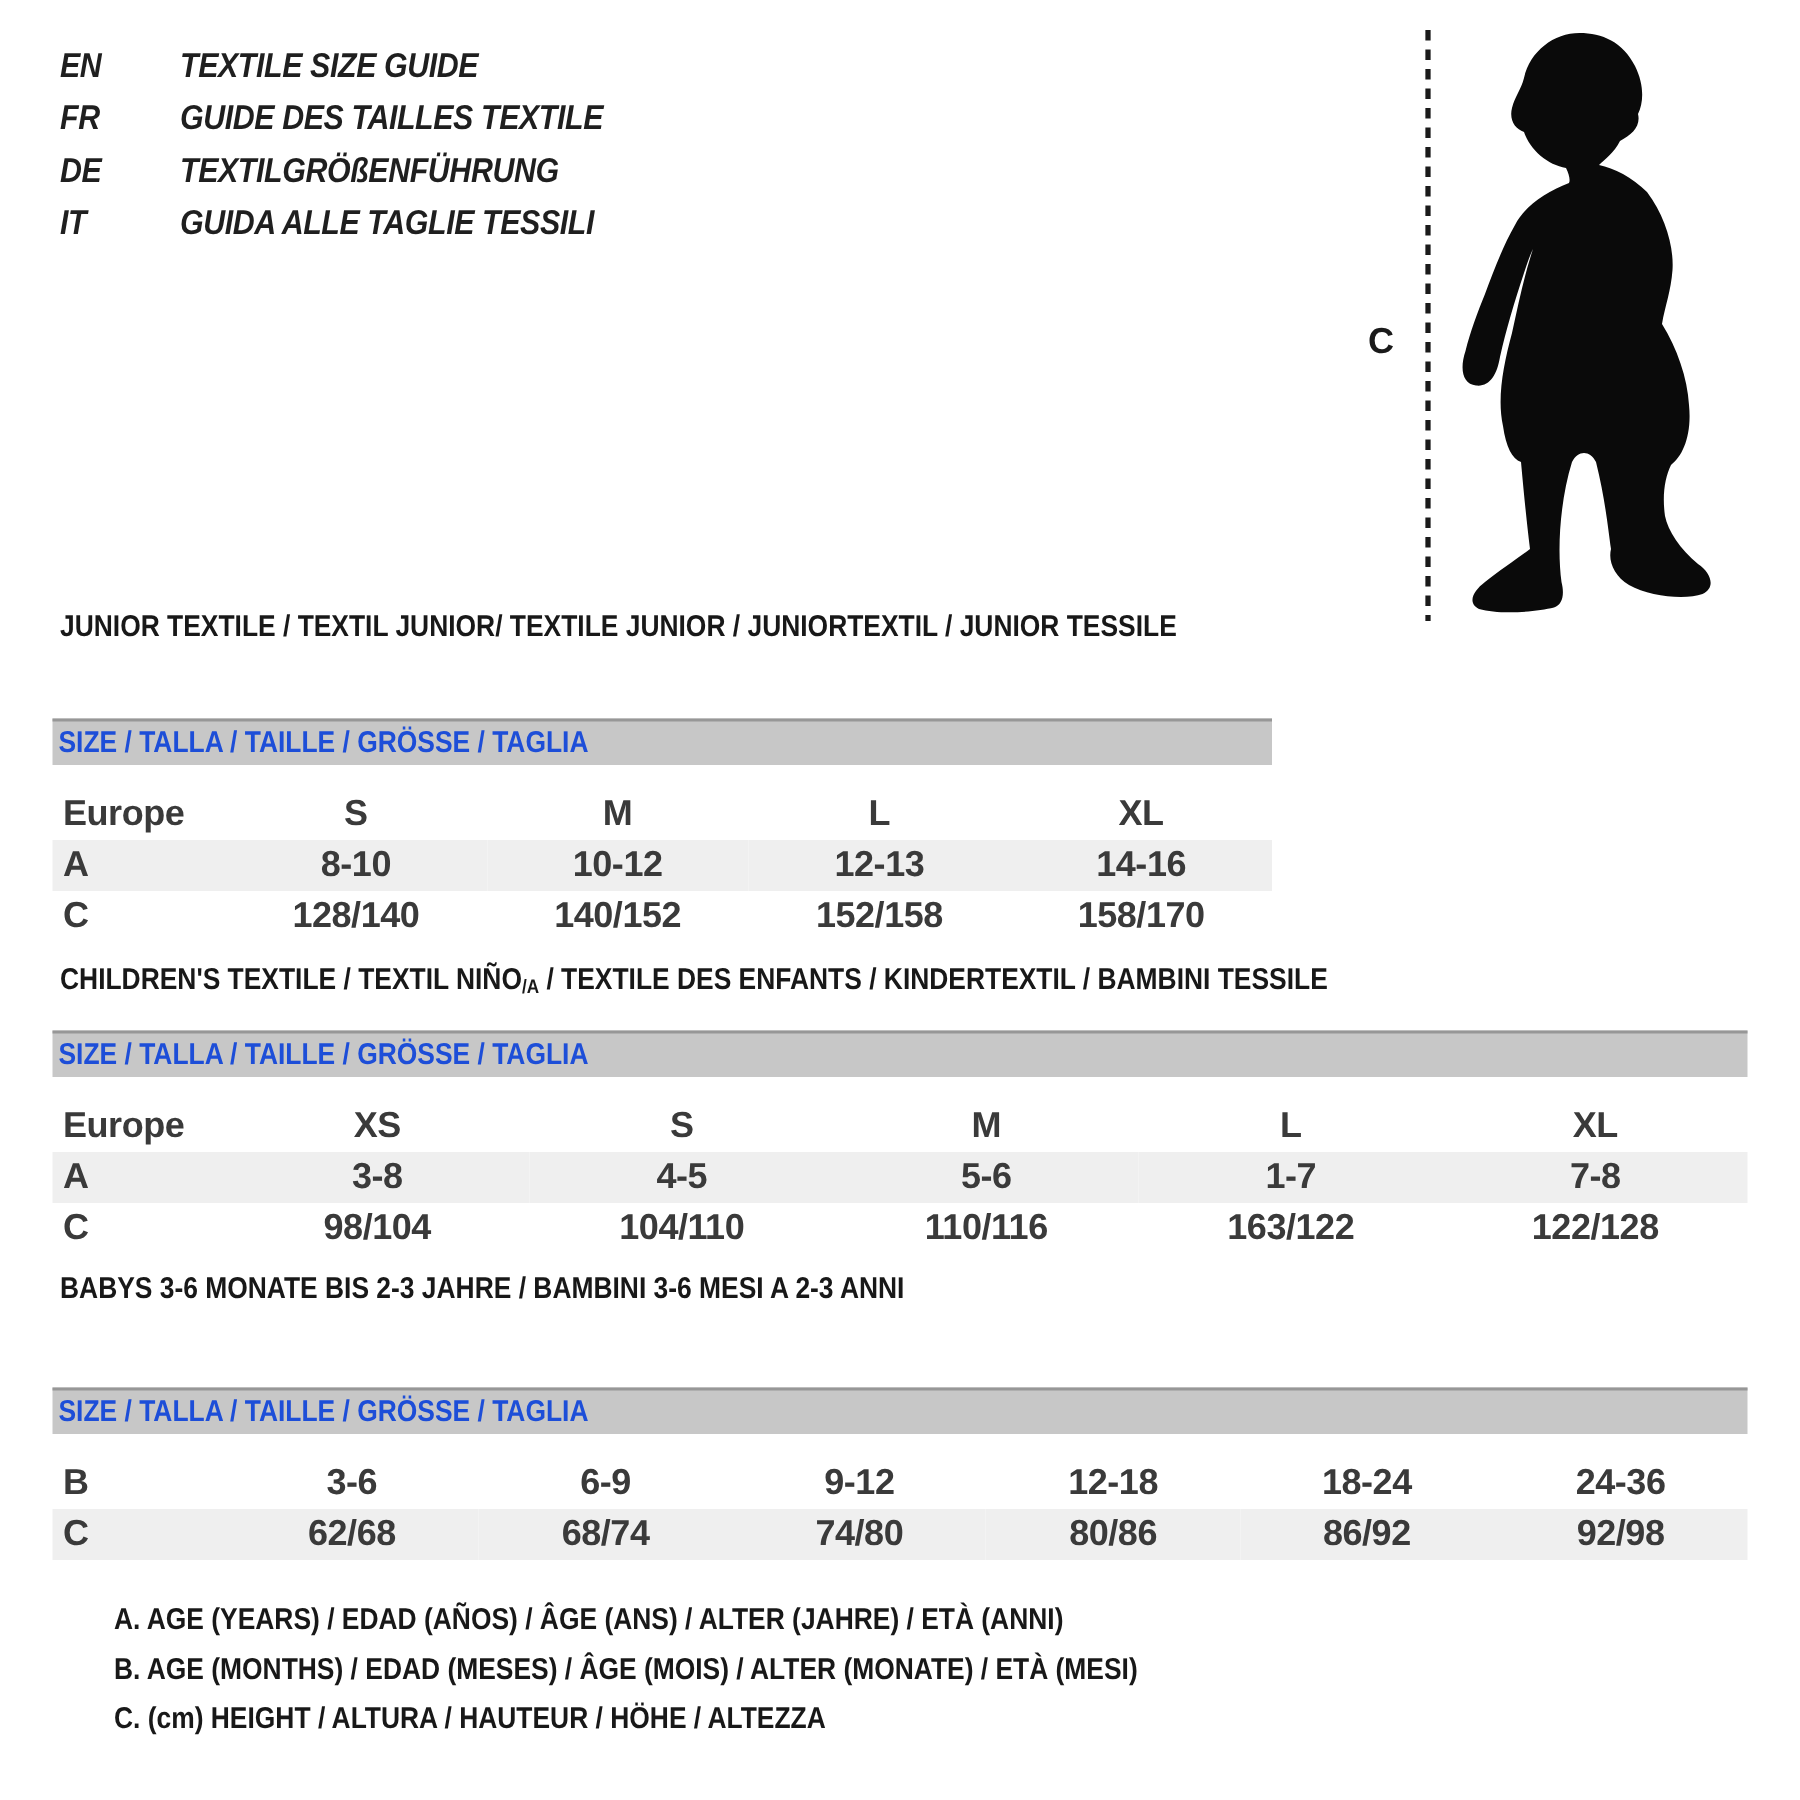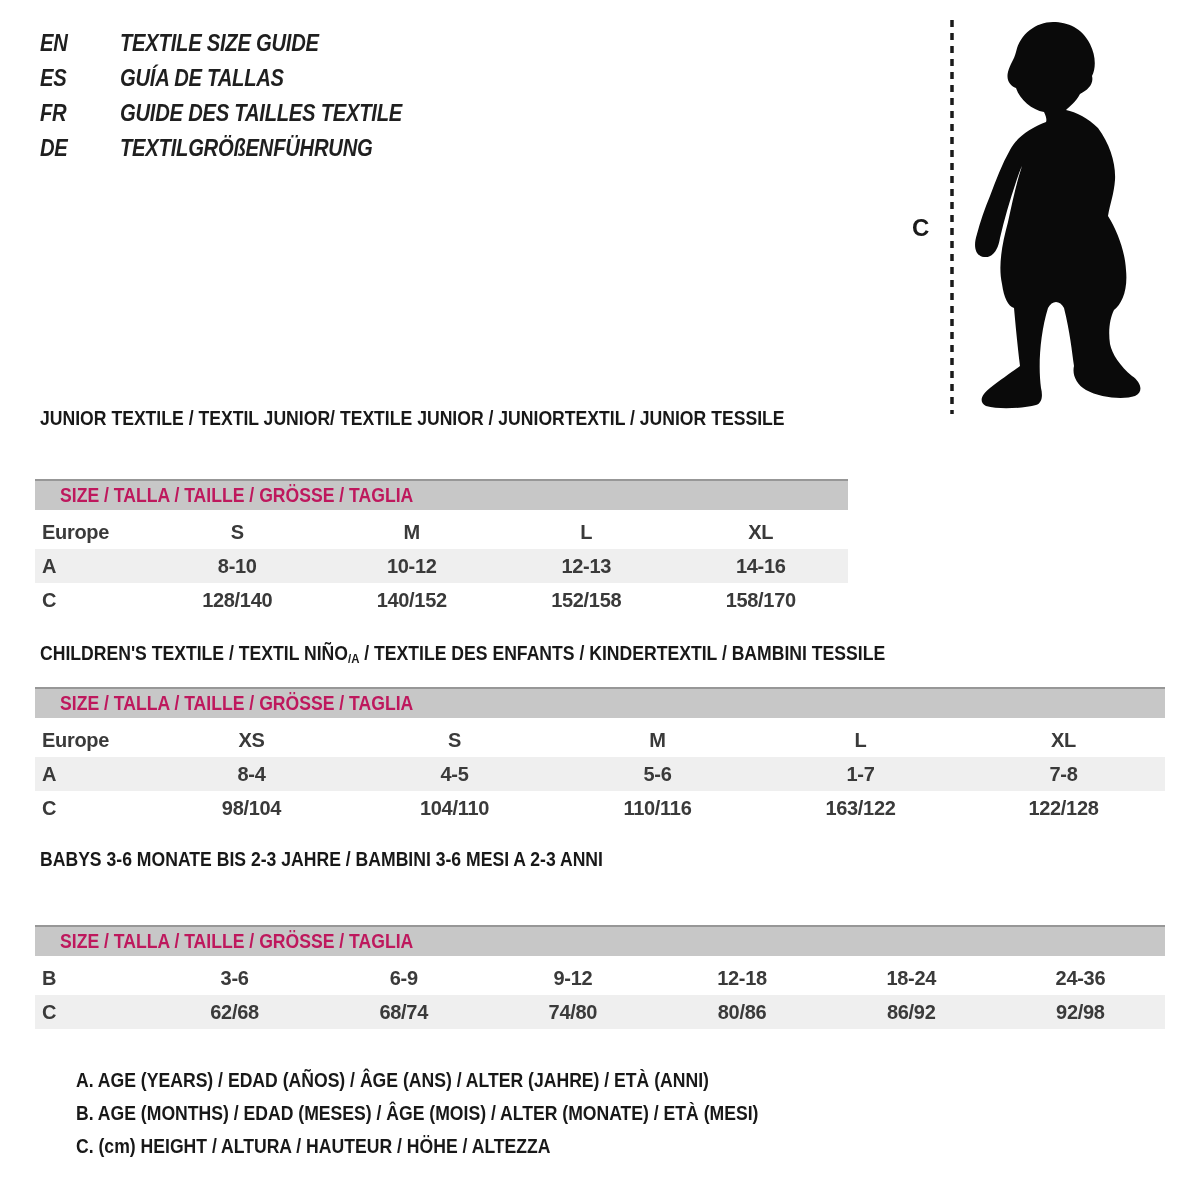--- a/index.html
+++ b/index.html
@@ -46,54 +46,54 @@
   .size-table { position: absolute; left: 35px; }
   .t-junior   { top: 479px; width: 813px; }
   .t-children { top: 687px; width: 1130px; }
   .t-babies   { top: 925px; width: 1130px; }
 
   .size-header-bar {
     height: 31px;
     background: #c7c7c7;
     border-top: 2px solid #979797;
     display: flex; align-items: center;
-    padding-left: 25px;
-    font-size: 20px; font-weight: 700; color: #be185d;
-    margin-bottom: 5px;
+    padding-left: 4px;
+    font-size: 20px; font-weight: 700; color: #1d4ed8;
+    margin-bottom: 16px;
   }
   table { width: 100%; border-collapse: collapse; table-layout: fixed; }
   td {
     height: 34px;
-    font-size: 20px; font-weight: 700; color: #3a3a3a;
+    font-size: 24px; font-weight: 700; color: #3a3a3a;
     text-align: center; vertical-align: middle;
     letter-spacing: -0.3px;
   }
   td.row-label { text-align: left; padding-left: 7px; }
   col.label-col { width: 115px; }
   tr.alt { background: #efefef; }
 
   
   .legend { position: absolute; left: 40px; top: 1064px; }
   .legend-line { height: 33px; line-height: 33px; font-size: 20px; font-weight: 700; color: #181818; white-space: nowrap; margin-left: 36px; }
 </style>
 </head>
 <body>
 
 <div class="lang-block">
   <div class="lang-row">
     <span class="lang-code cond">EN</span><span class="cond">TEXTILE SIZE GUIDE</span>
   </div>
   <div class="lang-row">
-    <span class="lang-code cond">ES</span><span class="cond">GUÍA DE TALLAS</span>
-  </div>
-  <div class="lang-row">
     <span class="lang-code cond">FR</span><span class="cond">GUIDE DES TAILLES TEXTILE</span>
   </div>
   <div class="lang-row">
     <span class="lang-code cond">DE</span><span class="cond">TEXTILGRÖßENFÜHRUNG</span>
+  </div>
+  <div class="lang-row">
+    <span class="lang-code cond">IT</span><span class="cond">GUIDA ALLE TAGLIE TESSILI</span>
   </div>
 </div>
 
 <div class="figure">
   <div class="measure-label">C</div>
   <svg width="212" height="414" viewBox="0 0 212 414" aria-hidden="true">
     <line x1="4" y1="12" x2="4" y2="406" stroke="#1a1a1a" stroke-width="3.5" stroke-dasharray="7 6"></line>
     <g transform="translate(10,0)">
       <path fill="#0a0a0a" d="
         M95,14
@@ -199,21 +199,21 @@
       <tr>
         <td class="row-label">Europe</td>
         <td>XS</td>
         <td>S</td>
         <td>M</td>
         <td>L</td>
         <td>XL</td>
       </tr>
       <tr class="alt">
         <td class="row-label">A</td>
-        <td>8-4</td>
+        <td>3-8</td>
         <td>4-5</td>
         <td>5-6</td>
         <td>1-7</td>
         <td>7-8</td>
       </tr>
       <tr>
         <td class="row-label">C</td>
         <td>98/104</td>
         <td>104/110</td>
         <td>110/116</td>

